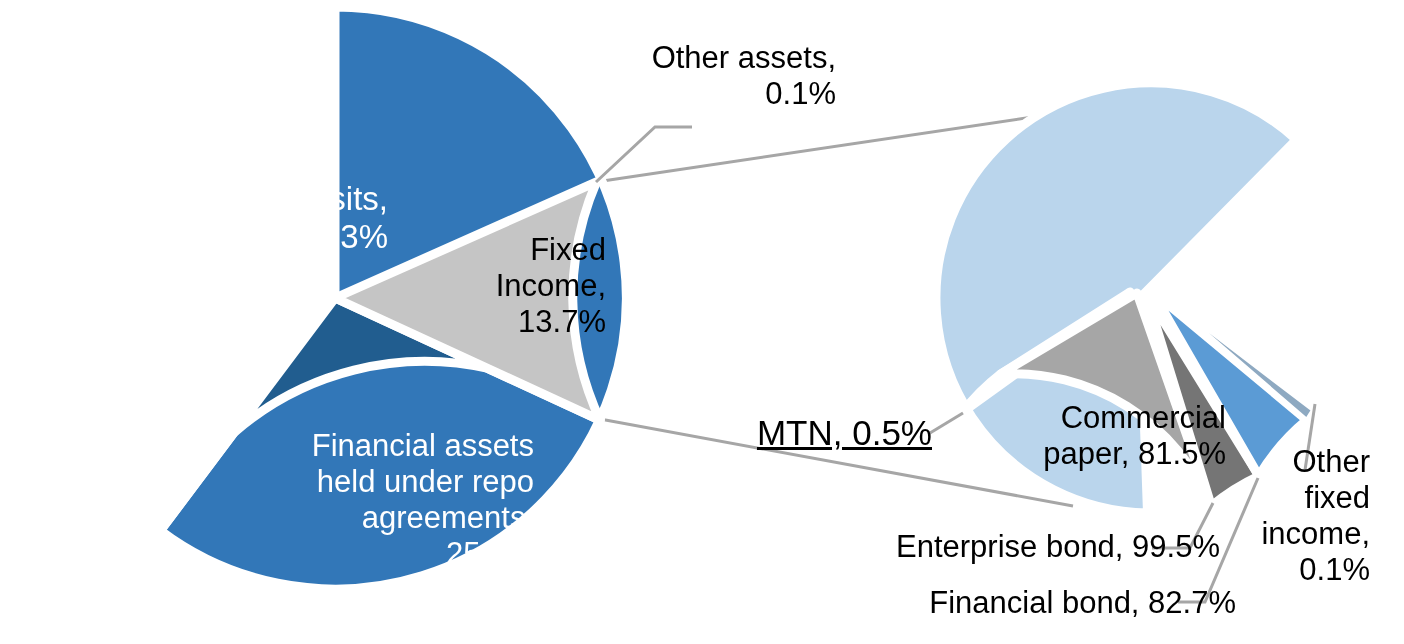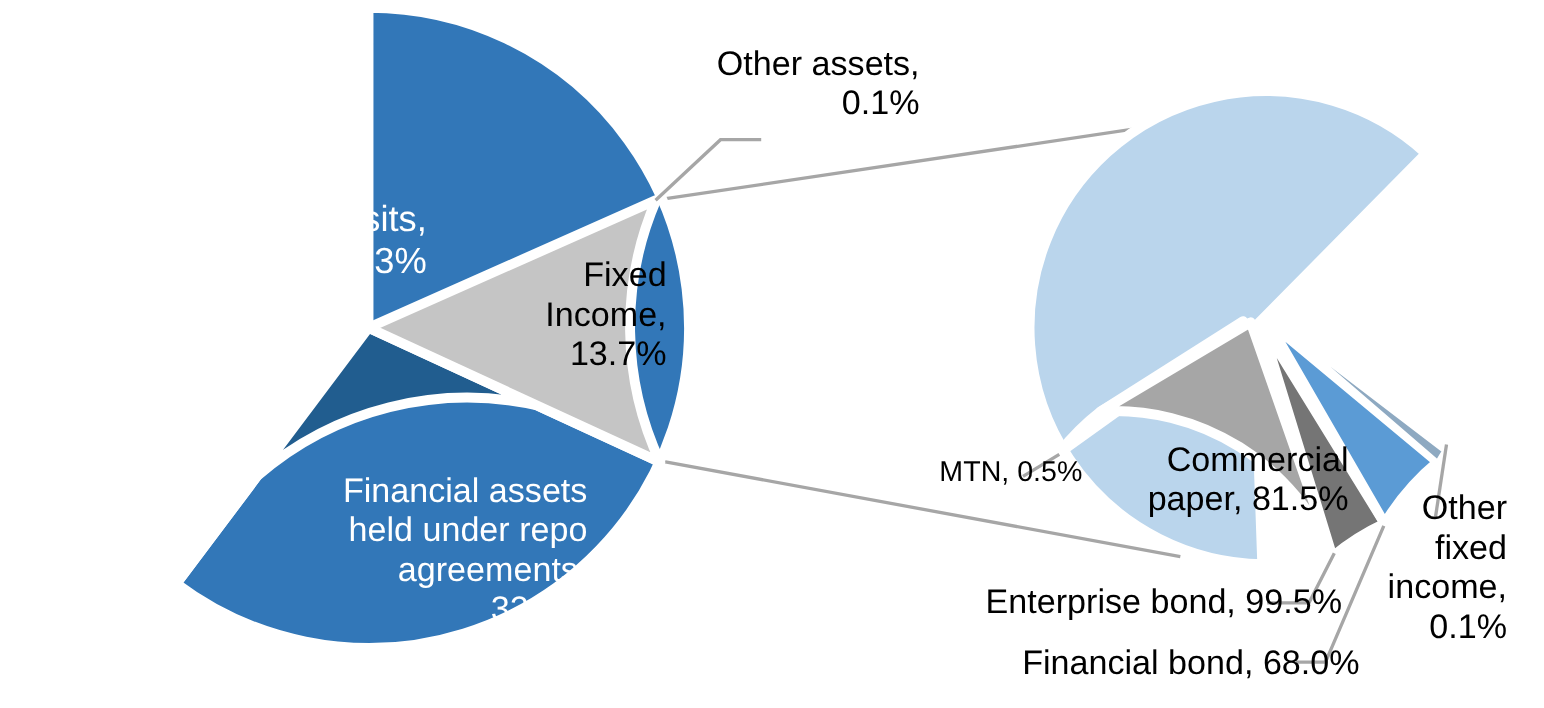--- a/index.html
+++ b/index.html
@@ -80,37 +80,37 @@
       <path d="M 963 413 L 930 433"></path>
     </g>
   </svg>
 
   <div class="lbl white center" style="left:120px;top:144px;width:268px;font-size:33px;">Bank deposits,
 60.3%</div>
 
   <div class="lbl white center" style="left:262px;top:392px;width:272px;font-size:31px;">Financial assets
 held under repo
 agreements,
-32.1%</div>
+25.9%</div>
 
   <div class="lbl center" style="left:466px;top:232px;width:140px;font-size:31px;">Fixed
 Income,
 13.7%</div>
 
   <div class="lbl center" style="left:604px;top:40px;width:232px;font-size:31px;">Other assets,
 0.1%</div>
 
 
-  <div class="lbl center" style="left:798px;top:413px;width:186px;font-size:26px;">MTN, 0.5%</div>
+  <div class="lbl center" style="left:746px;top:413px;width:186px;font-size:35px;text-decoration:underline;">MTN, 0.5%</div>
 
   <div class="lbl center" style="left:1026px;top:400px;width:200px;font-size:31px;">Commercial
 paper, 81.5%</div>
 
   <div class="lbl center" style="left:872px;top:529px;width:348px;font-size:31px;">Enterprise bond, 99.5%</div>
 
-  <div class="lbl center" style="left:900px;top:585px;width:336px;font-size:31px;">Financial bond, 68.0%</div>
+  <div class="lbl center" style="left:900px;top:585px;width:336px;font-size:31px;">Financial bond, 82.7%</div>
 
   <div class="lbl center" style="left:1246px;top:444px;width:124px;font-size:31px;">Other
 fixed
 income,
 0.1%</div>
 
 </div>
 
 </body></html>

